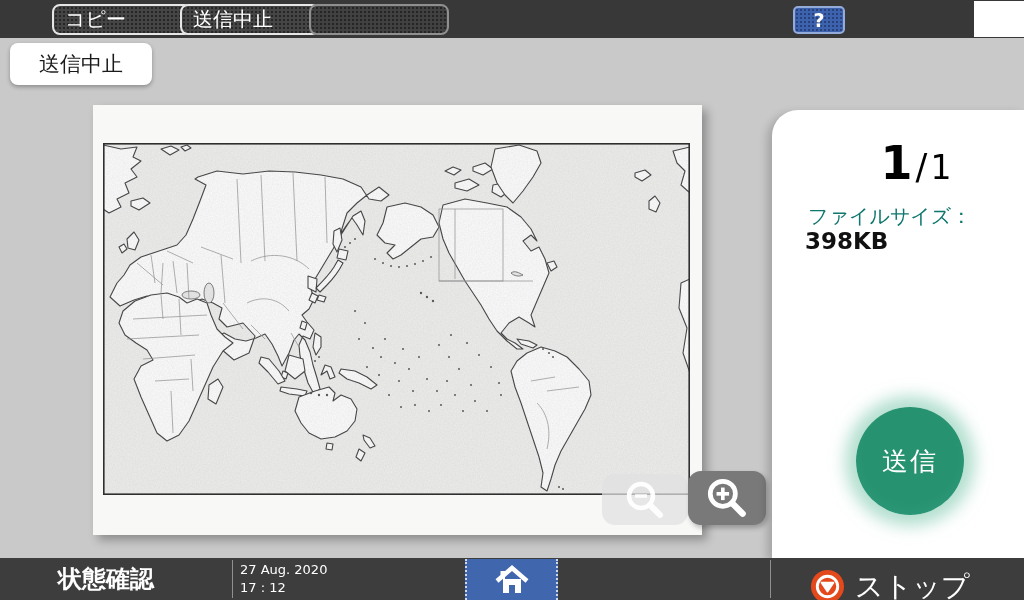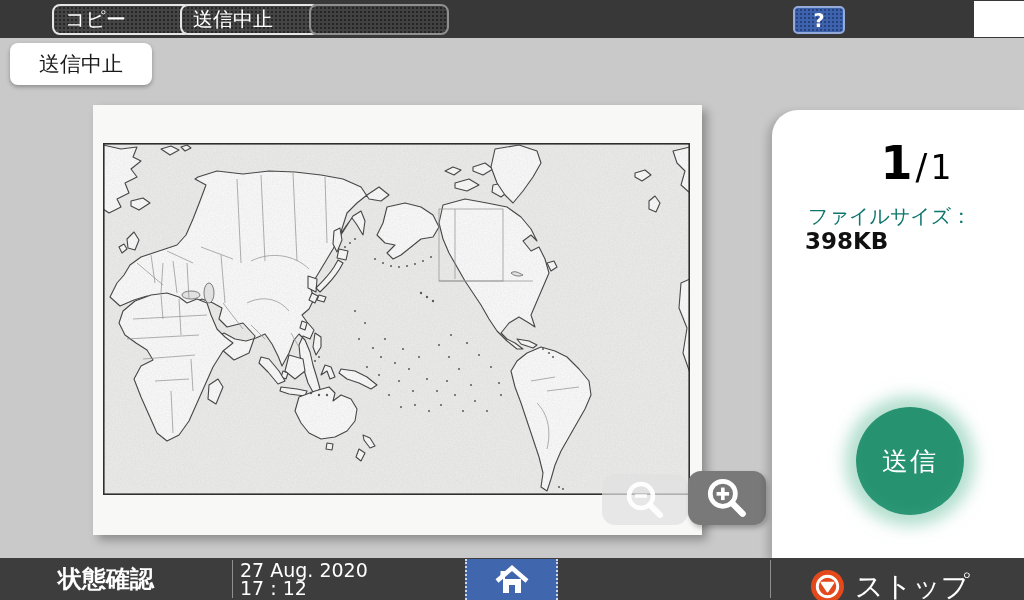--- a/index.html
+++ b/index.html
@@ -61,21 +61,21 @@
        display:flex;align-items:center;justify-content:center;
        color:#fff;font-size:26px;letter-spacing:2px;}
 
   
   .bottombar{position:absolute;left:0;top:558px;width:1024px;height:42px;background:#3d3d3d;color:#fff;}
   .statusbtn{position:absolute;left:58px;top:0;height:42px;display:flex;align-items:center;
        font-size:24px;font-weight:600;}
   .vdiv{position:absolute;top:2px;width:1px;height:38px;background:#909090;}
   .vdiv.d1{left:232px;}
   .vdiv.d2{left:770px;}
-  .dateblock{position:absolute;left:240px;top:3px;line-height:18px;font-size:19px;}
+  .dateblock{position:absolute;left:240px;top:3px;line-height:18px;font-size:13px;}
   .homebtn{position:absolute;left:465px;top:1px;width:93px;height:41px;background:#4066ad;
        border-left:2px dotted rgba(255,255,255,.75);border-right:2px dotted rgba(255,255,255,.75);
        display:flex;align-items:center;justify-content:center;}
   .stopbtn{position:absolute;left:810px;top:0;height:57px;display:flex;align-items:center;gap:10px;}
   .stoplabel{font-size:28px;}
 </style>
 </head>
 <body>
 
 <div class="screen">

